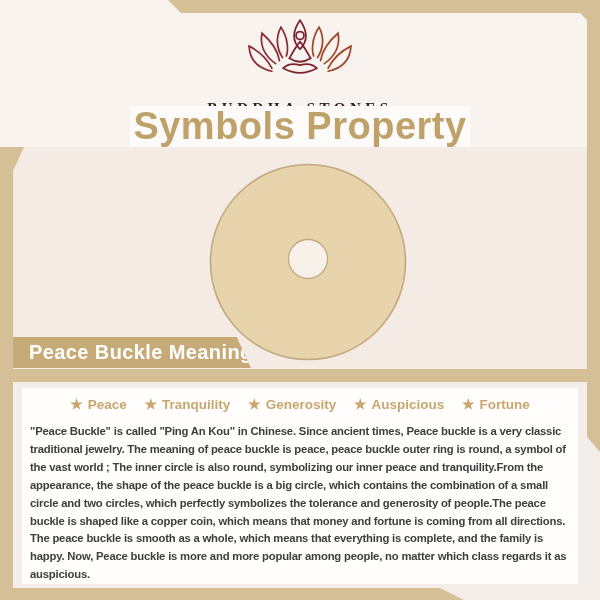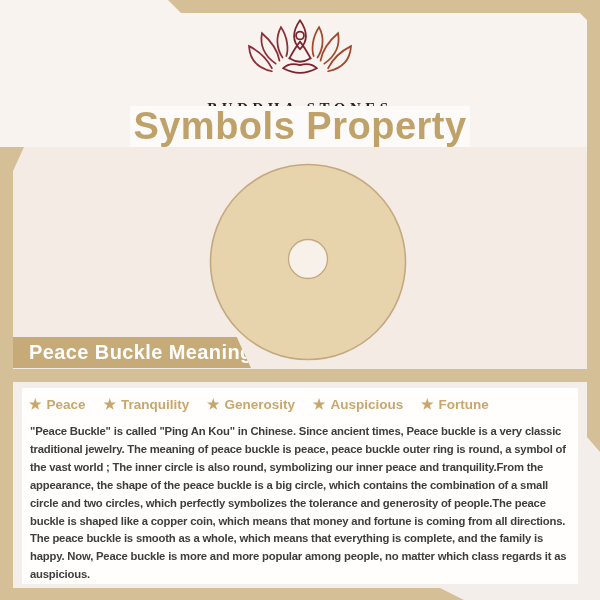--- a/index.html
+++ b/index.html
@@ -36,21 +36,21 @@
     position:absolute;left:13px;top:337px;width:238px;height:31px;background:#c6aa78;
     clip-path:polygon(0 0,94% 0,100% 100%,0 100%);
     display:flex;align-items:center;
   }
   .banner span{
     color:#ffffff;font-size:20px;font-weight:bold;letter-spacing:0.4px;
     padding-left:16px;white-space:nowrap;
   }
   
   .symbols-row{
-    position:absolute;left:22px;top:396px;width:556px;
+    position:absolute;left:22px;top:396px;width:556px;text-align:center;
     color:#c8a76f;font-size:13.5px;font-weight:bold;white-space:nowrap;
   }
   .sym{display:inline-block;margin:0 7px;}
   .sym .star{margin-right:5px;font-size:14px;}
   
   .description{
     position:absolute;left:30px;top:423px;width:543px;margin:0;
     font-size:11.3px;font-weight:700;color:#3e3e3e;
     line-height:17.9px;letter-spacing:-0.2px;text-align:left;
   }

